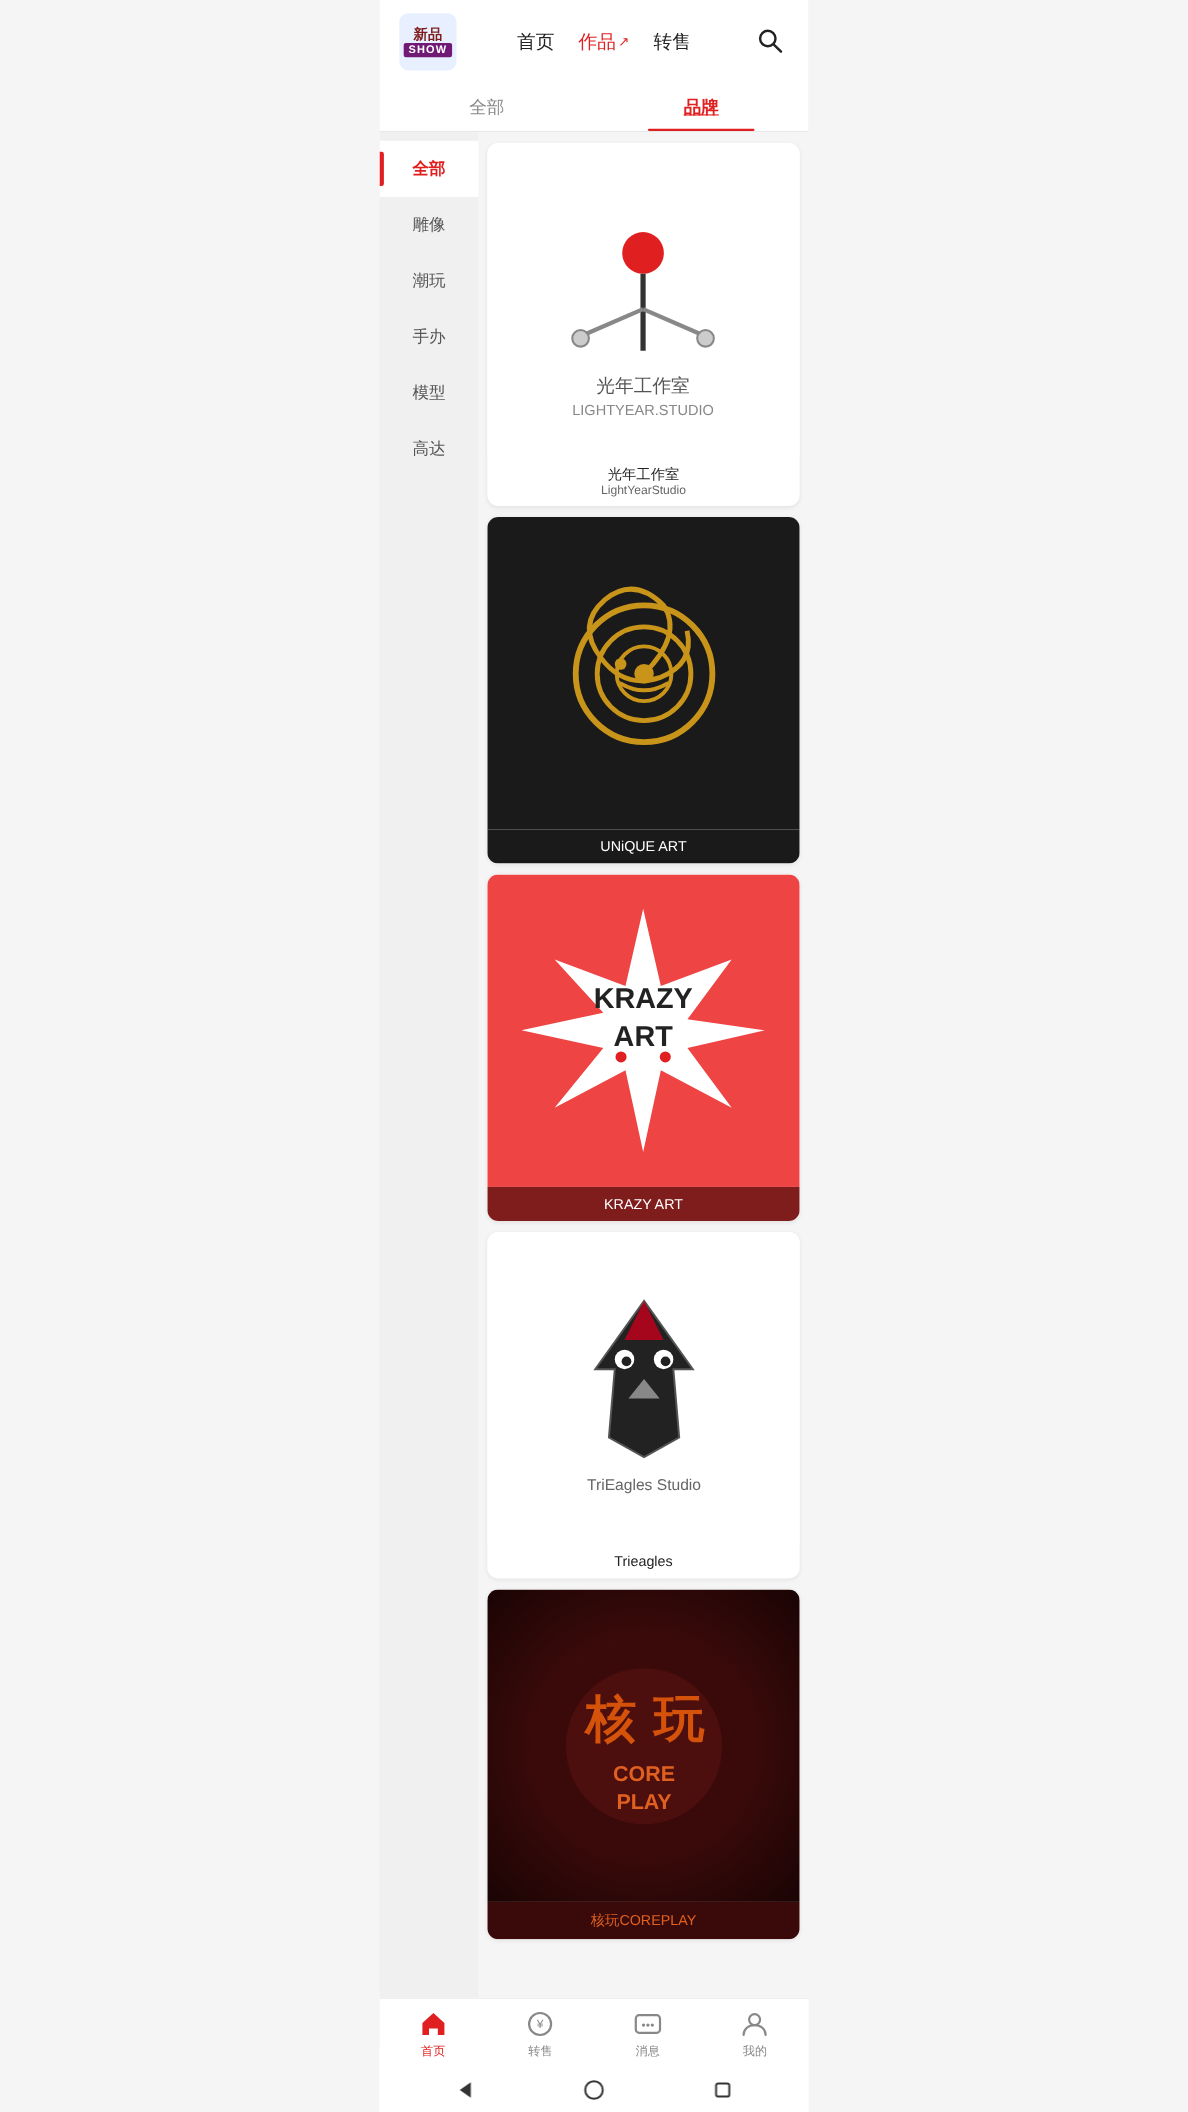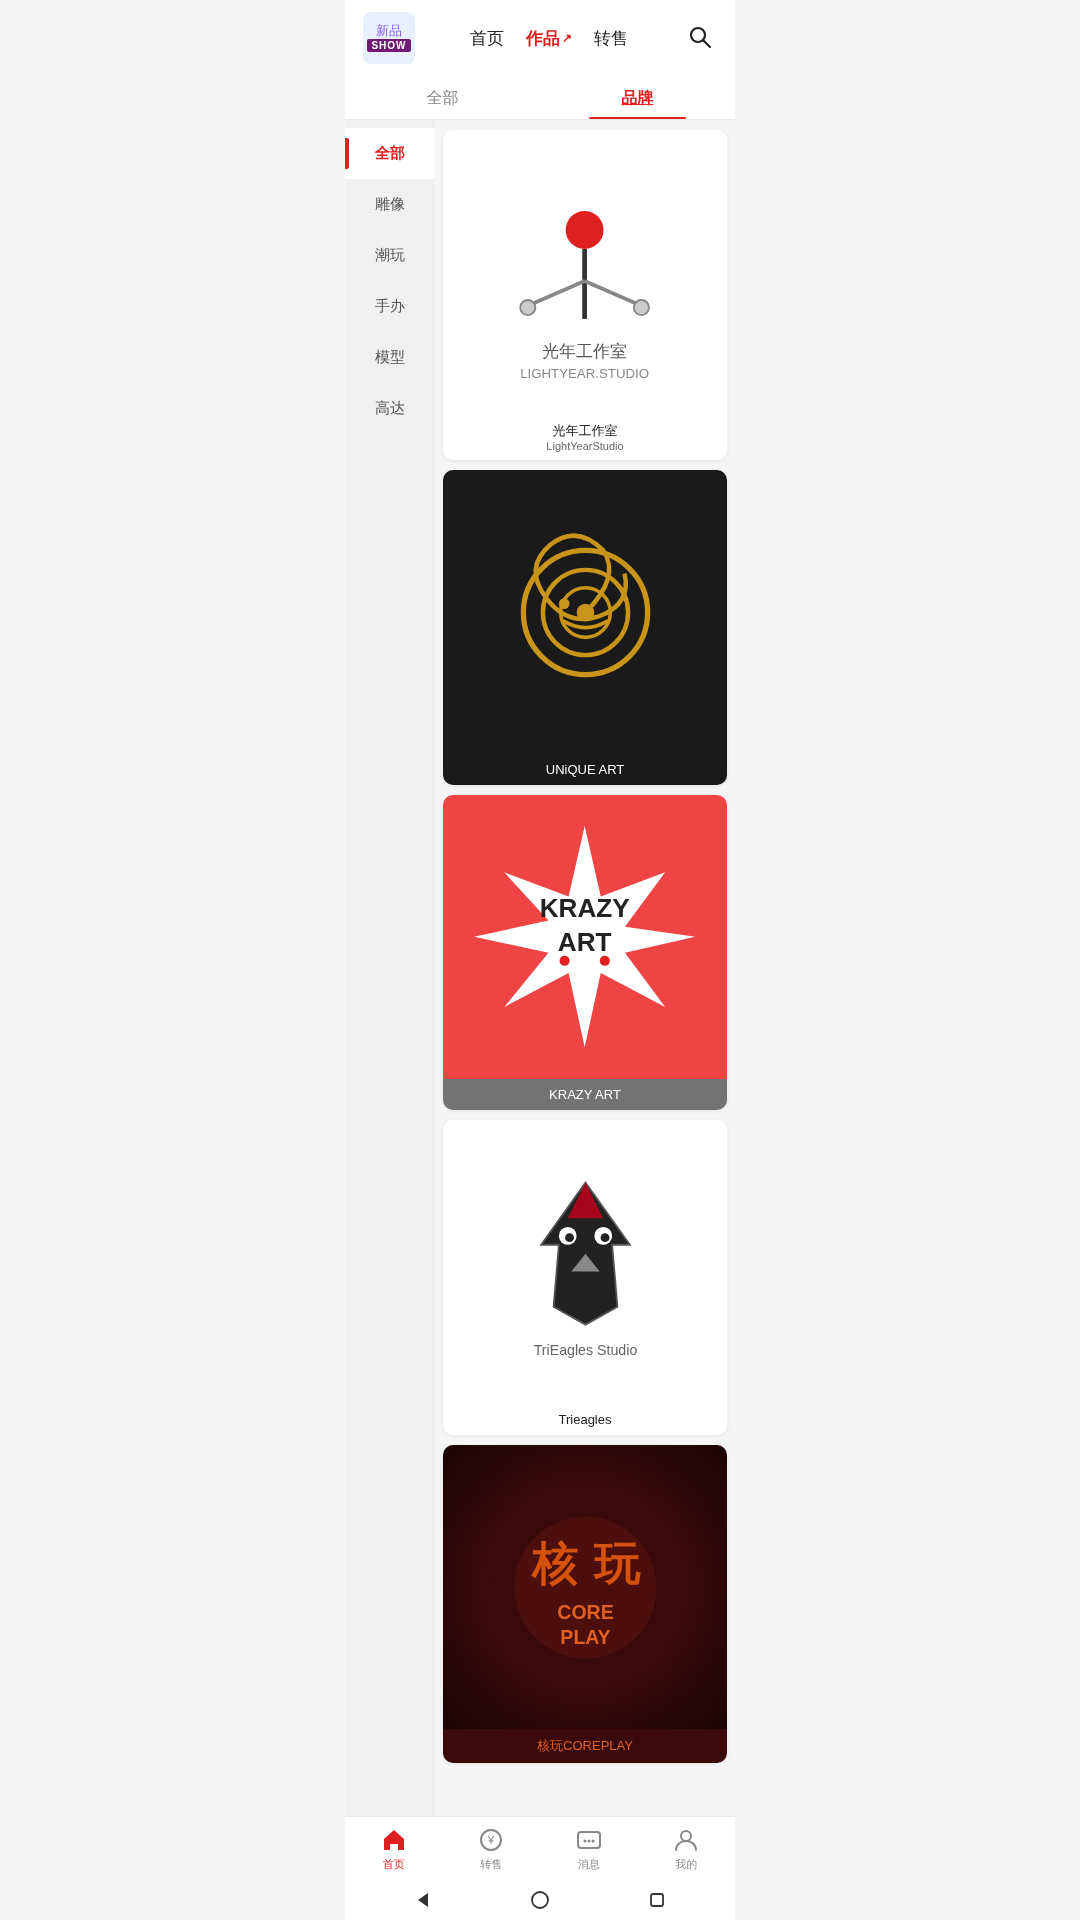--- a/index.html
+++ b/index.html
@@ -30,22 +30,22 @@
       background: #e8f0ff;
       border-radius: 8px;
       display: flex;
       flex-direction: column;
       align-items: center;
       justify-content: center;
       overflow: hidden;
     }
     .logo-top {
       font-size: 13px;
-      font-weight: 400;
-      color: #8b5cf6;
+      font-weight: 700;
+      color: #7f1d1d;
       line-height: 1.1;
     }
     .logo-bottom {
       font-size: 10px;
       font-weight: 600;
       color: #cc2222;
       letter-spacing: 1px;
       background: #701a75;
       color: #fff;
       padding: 1px 4px;
@@ -57,21 +57,21 @@
       align-items: center;
     }
     .nav-link {
       font-size: 17px;
       color: #222;
       text-decoration: none;
       font-weight: 400;
     }
     .nav-link.active {
       color: #e02020;
-      font-weight: 700;
+      font-weight: 400;
       display: flex;
       align-items: center;
       gap: 2px;
     }
     .nav-link.active::after {
       content: '↗';
       font-size: 12px;
       color: #e02020;
     }
     .search-icon-btn {
@@ -373,21 +373,21 @@
 
           <polygon points="60,5 68,40 100,28 80,55 115,60 80,68 100,95 68,78 60,115 52,78 20,95 42,68 5,60 42,52 20,28 52,40" fill="white"></polygon>
 
           <text x="60" y="50" text-anchor="middle" font-size="13" font-weight="900" fill="#222" font-family="sans-serif">KRAZY</text>
           <text x="60" y="67" text-anchor="middle" font-size="13" font-weight="900" fill="#222" font-family="sans-serif">ART</text>
 
           <circle cx="50" cy="72" r="2.5" fill="#e02020"></circle>
           <circle cx="70" cy="72" r="2.5" fill="#e02020"></circle>
         </svg>
       </div>
-      <div class="brand-name-label" style="background:#737373;color:#fff;">
+      <div class="brand-name-label" style="background:#7f1d1d;color:#fff;">
         <span>KRAZY ART</span>
       </div>
     </div>
 
 
     <div class="brand-card brand-trieagles">
       <div class="brand-logo-area">
         <svg class="trieagles-svg" viewBox="0 0 120 120" fill="none">
 
           <polygon points="60,15 85,50 75,50 78,85 60,95 42,85 45,50 35,50" fill="#222" stroke="#555" stroke-width="1"></polygon>

